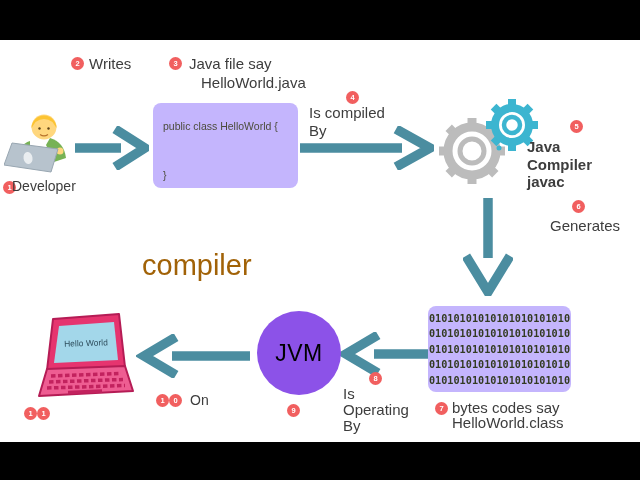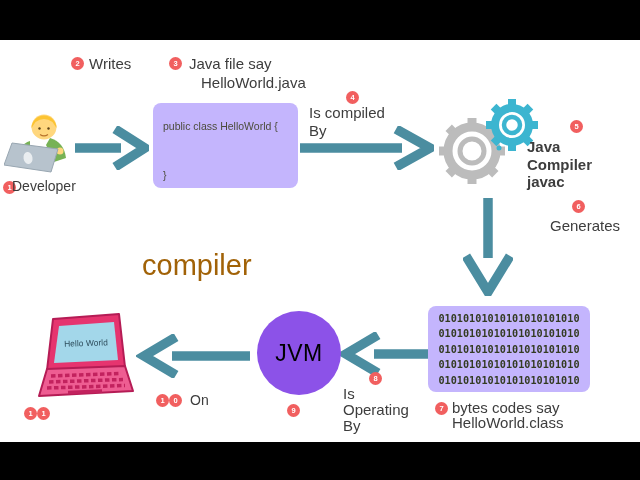--- a/index.html
+++ b/index.html
@@ -9,21 +9,21 @@
   .abs{position:absolute;}
   .lbl{position:absolute;color:#3d3d3d;font-size:15px;white-space:nowrap;line-height:1.18;}
   .lbl.center{text-align:left;white-space:normal;}
   .badge{position:absolute;width:13px;height:13px;border-radius:50%;background:#f15f5f;
          color:#fff;font-size:7.5px;display:flex;align-items:center;justify-content:center;
          font-weight:bold;line-height:1;}
   .green-box{position:absolute;background:#c4b5fd;border-radius:8px;}
   .code-box{left:153px;top:103px;width:145px;height:85px;color:#4c4c3c;font-size:10.5px;}
   .code-line1{position:absolute;left:10px;top:17px;}
   .code-line2{position:absolute;left:10px;bottom:7px;}
-  .binary-box{left:428px;top:306px;width:162px;height:86px;padding-top:5px;box-sizing:border-box;
+  .binary-box{left:428px;top:306px;width:143px;height:86px;padding-top:5px;box-sizing:border-box;
               color:#333b22;font-family:"DejaVu Sans Mono",monospace;font-weight:bold;
               font-size:10.2px;line-height:15.4px;text-align:center;}
   .jvm{position:absolute;left:257px;top:311px;width:84px;height:84px;border-radius:50%;
        background:#8c52e8;display:flex;align-items:center;justify-content:center;
        color:#000000;font-size:23px;letter-spacing:0.5px;}
   .caption{position:absolute;left:142px;top:249px;font-size:29px;color:#a16207;}
   .bold{font-weight:bold;}
   svg{display:block;}
   svg text{font-family:"Liberation Sans",sans-serif;}
   .arrow{stroke:#4b8da0;stroke-width:9.5;fill:none;stroke-linejoin:miter;stroke-linecap:butt;}

